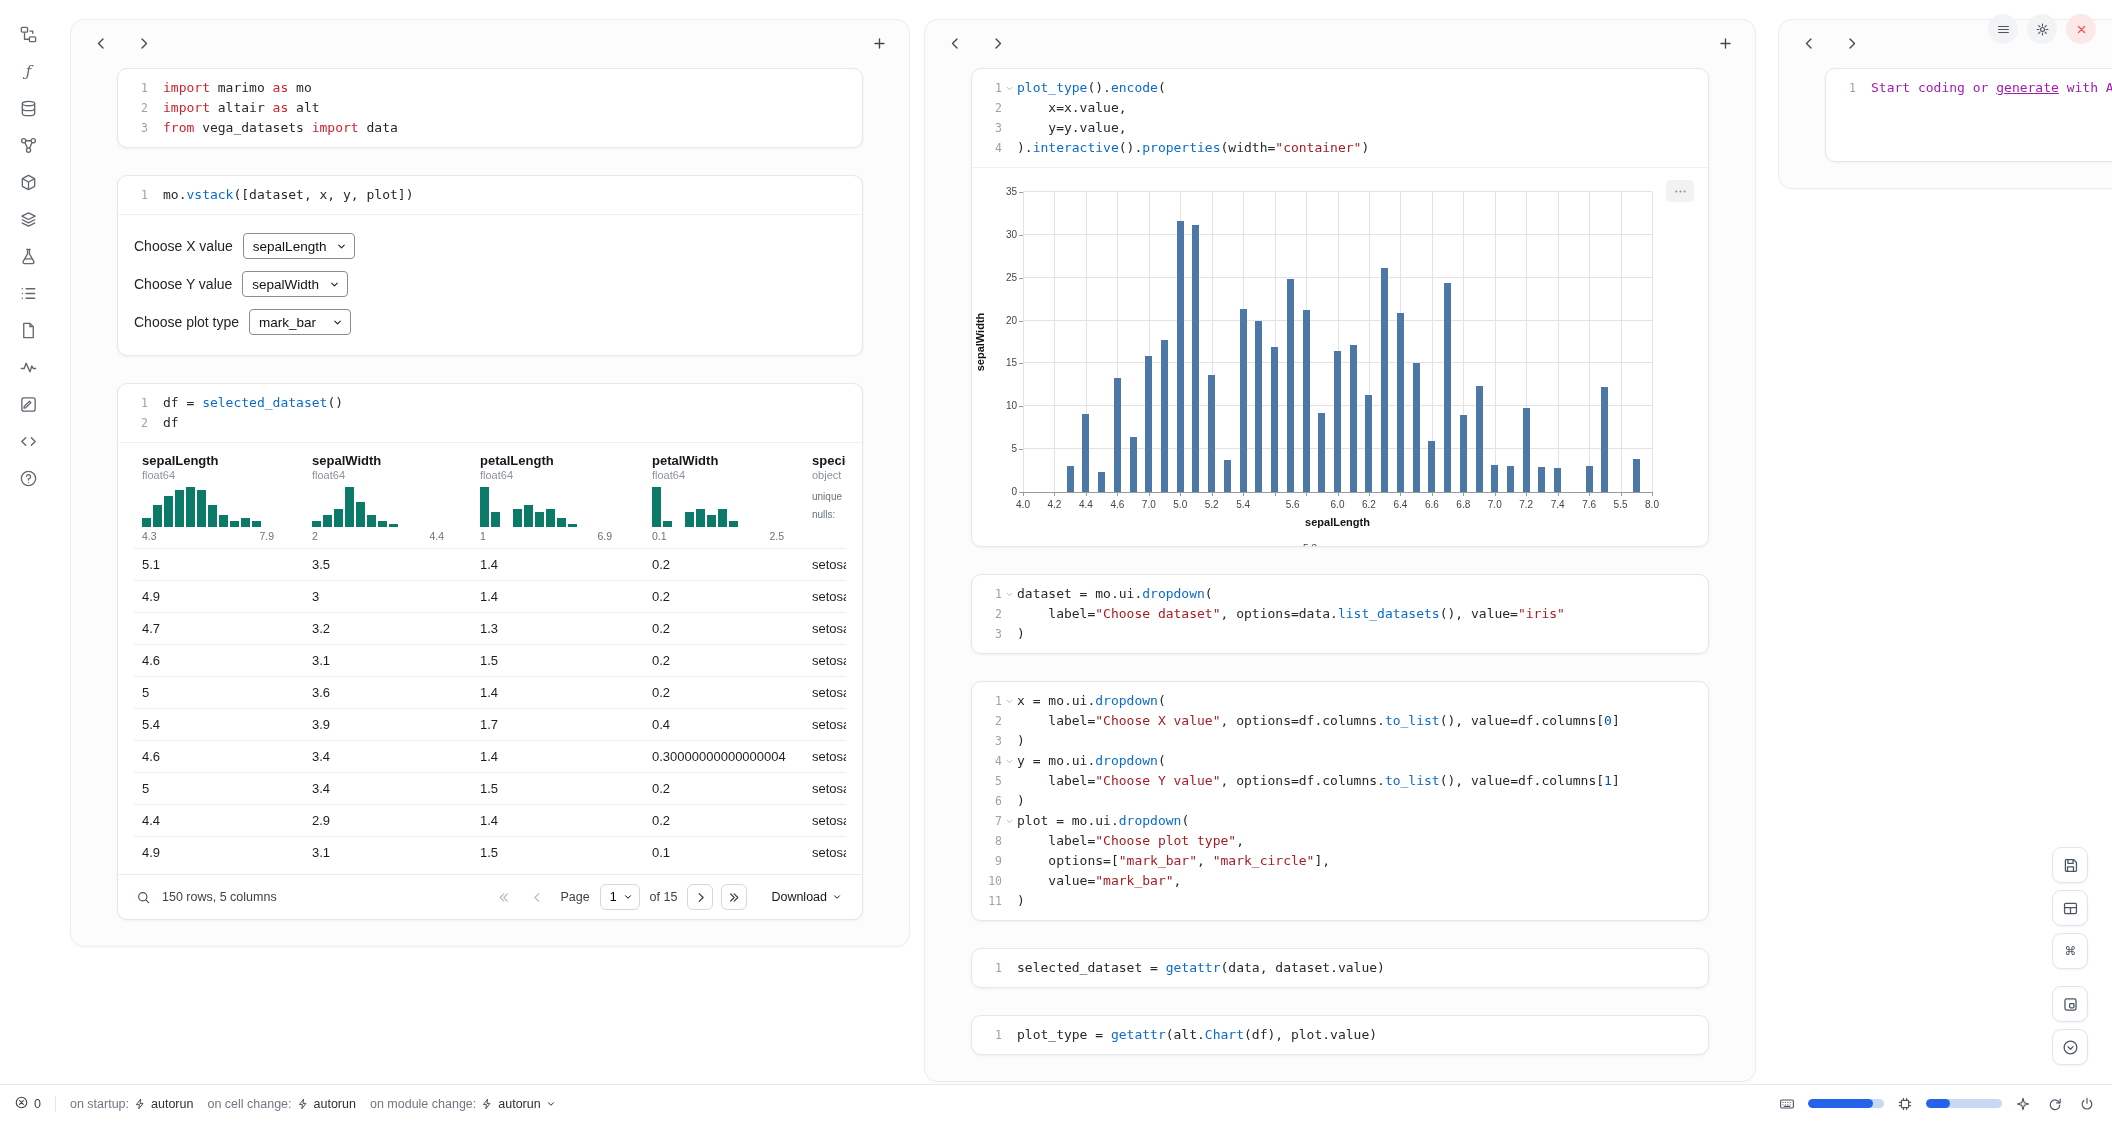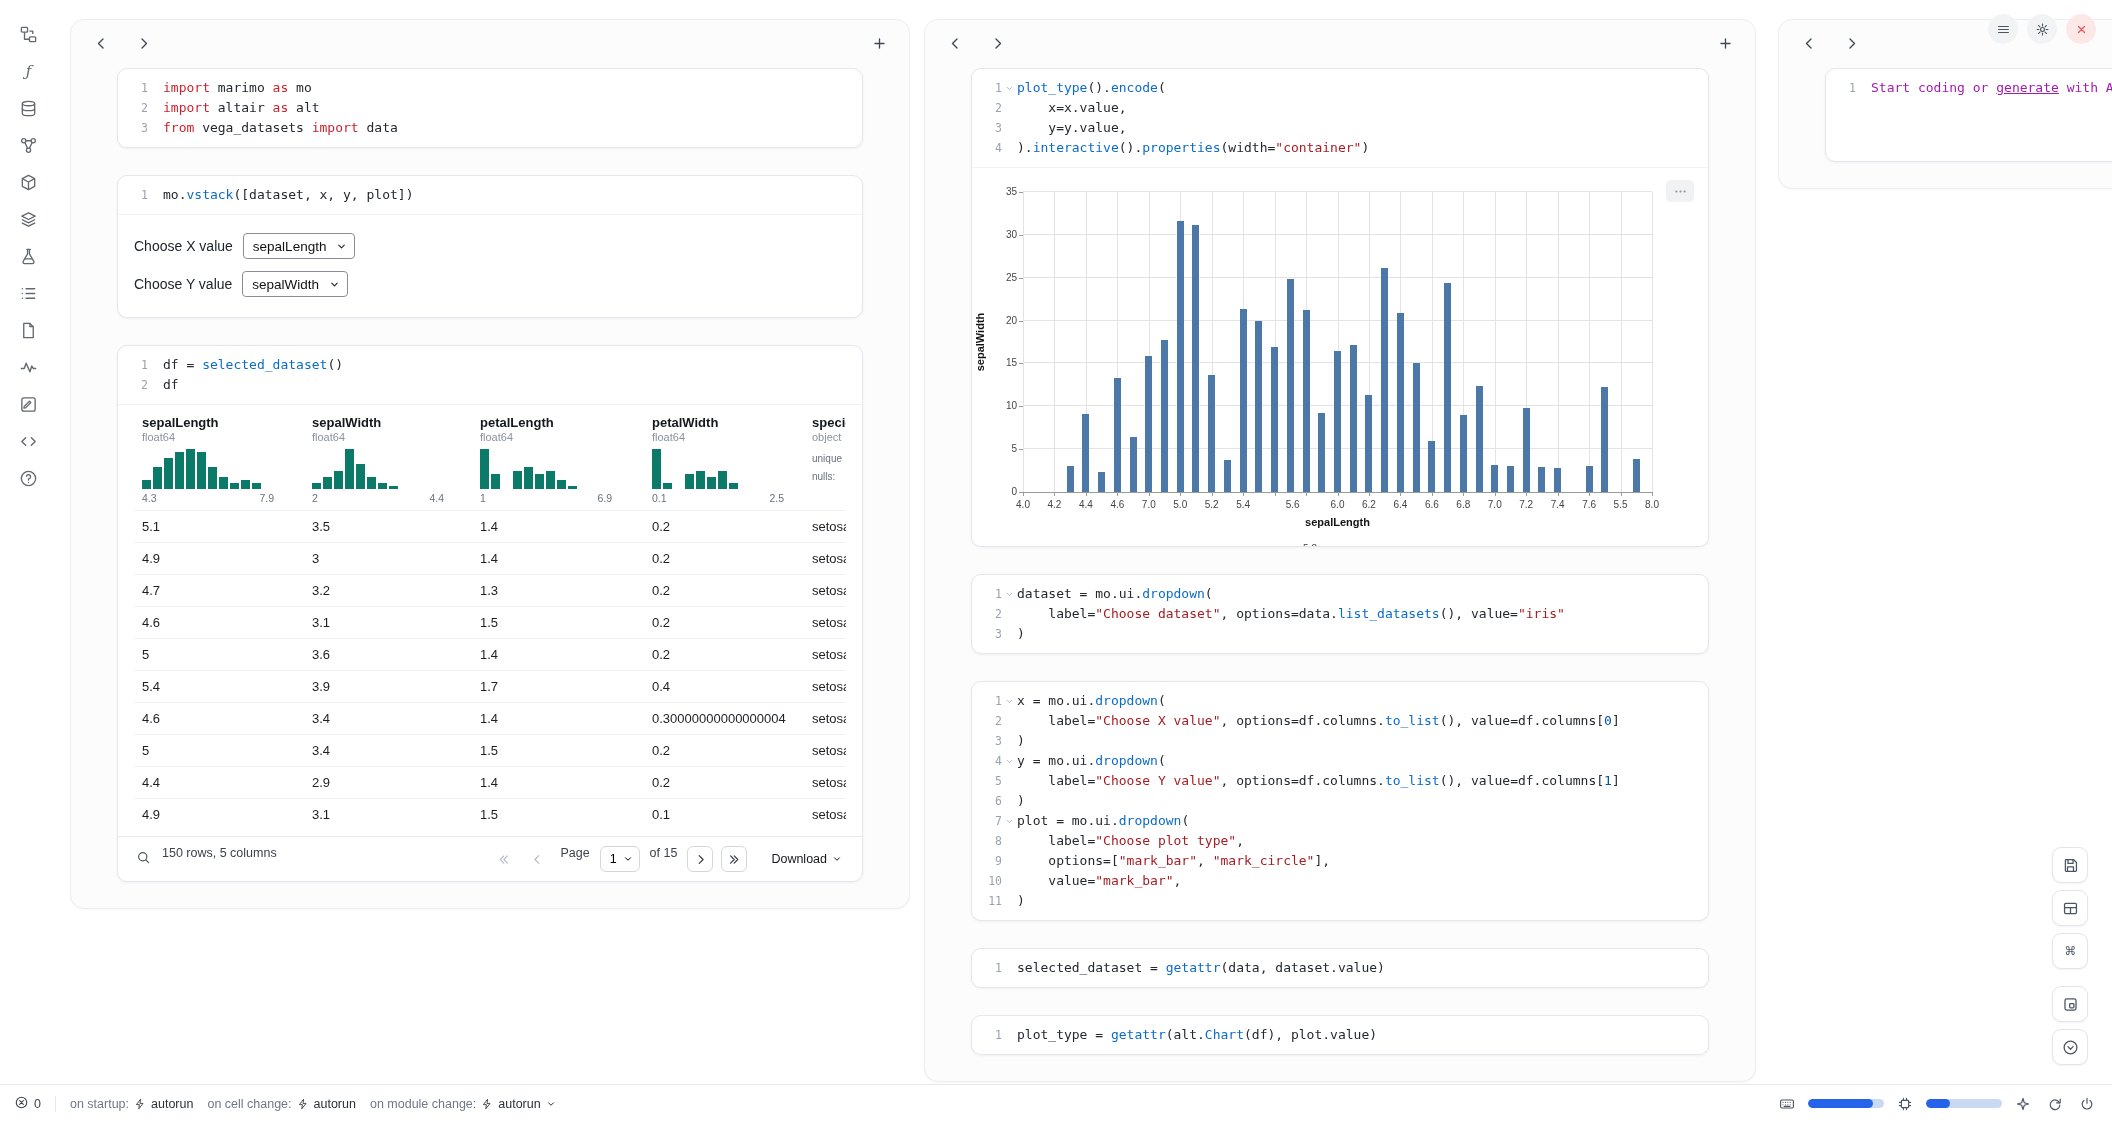--- a/index.html
+++ b/index.html
@@ -74,21 +74,21 @@
   .th-nm{font-size:13px;font-weight:600;color:#15181c;white-space:nowrap}
   .th-dt{font-size:11px;color:#8b939d;margin-top:1px}
   .hcell{padding:6px 8px 6px;overflow:hidden}
   .hist{display:flex;align-items:flex-end;gap:2px;height:40px;width:132px}
   .hbar{flex:none;width:9px;background:var(--hist-bar)}
   .minmax{display:flex;justify-content:space-between;width:132px;font-size:10.5px;color:#69727c;margin-top:3px}
   .smeta{font-size:10px;color:#69727c;line-height:1.6;padding-top:2px;white-space:nowrap}
   .tr{border-top:1px solid #eef0f3}
   .td{padding:8px;font-size:13px;color:#1c1f23;white-space:nowrap;overflow:hidden}
   .td:last-child{padding-left:8px;padding-right:0}
-  .tfoot{display:flex;border-top:1px solid #e8eaee;margin-top:6px;padding:9px 14px;gap:8px}
+  .tfoot{display:flex;align-items:center;border-top:1px solid #e8eaee;margin-top:6px;padding:9px 14px;gap:8px}
   .tf-search{border:none;background:none;color:#4b5563;width:22px;height:22px;display:flex;
              align-items:center;justify-content:center;padding:0;cursor:pointer}
   .tf-search svg{width:15px;height:15px}
   .tf-sum{font-size:12.5px;color:#3c434b}
   .tf-sp{flex:1}
   .pg-btn{width:26px;height:26px;display:flex;align-items:center;justify-content:center;border-radius:6px;
           border:1px solid #d4d8de;background:#fff;color:#333a42;cursor:pointer;padding:0}
   .pg-btn svg{width:13px;height:13px}
   .pg-btn.disabled{border:none;background:none;color:#b6bcc4}
   .pg-txt{font-size:12.5px;color:#3c434b;margin:0 2px}
@@ -271,20 +271,31 @@
                   <svg viewBox="0 0 20 20" fill="none" stroke="currentColor" stroke-width="2" stroke-linecap="round" stroke-linejoin="round" style="width: 11px; height: 11px;">
                     <path d="M5 7.5l5 5 5-5"></path>
                   </svg>
                 </span>
               </button>
             </div>
             <div class="ctrl">
               <span class="clbl">Choose Y value</span>
               <button class="select">
                 <span class="selv">sepalWidth</span>
+                <span class="caret" style="display: inline-flex; width: 11px; height: 11px;">
+                  <svg viewBox="0 0 20 20" fill="none" stroke="currentColor" stroke-width="2" stroke-linecap="round" stroke-linejoin="round" style="width: 11px; height: 11px;">
+                    <path d="M5 7.5l5 5 5-5"></path>
+                  </svg>
+                </span>
+              </button>
+            </div>
+            <div class="ctrl">
+              <span class="clbl">Choose plot type</span>
+              <button class="select">
+                <span class="selv">mark_bar</span>
                 <span class="caret" style="display: inline-flex; width: 11px; height: 11px;">
                   <svg viewBox="0 0 20 20" fill="none" stroke="currentColor" stroke-width="2" stroke-linecap="round" stroke-linejoin="round" style="width: 11px; height: 11px;">
                     <path d="M5 7.5l5 5 5-5"></path>
                   </svg>
                 </span>
               </button>
             </div>
           </div>
         </div>
         <div class="cell">

